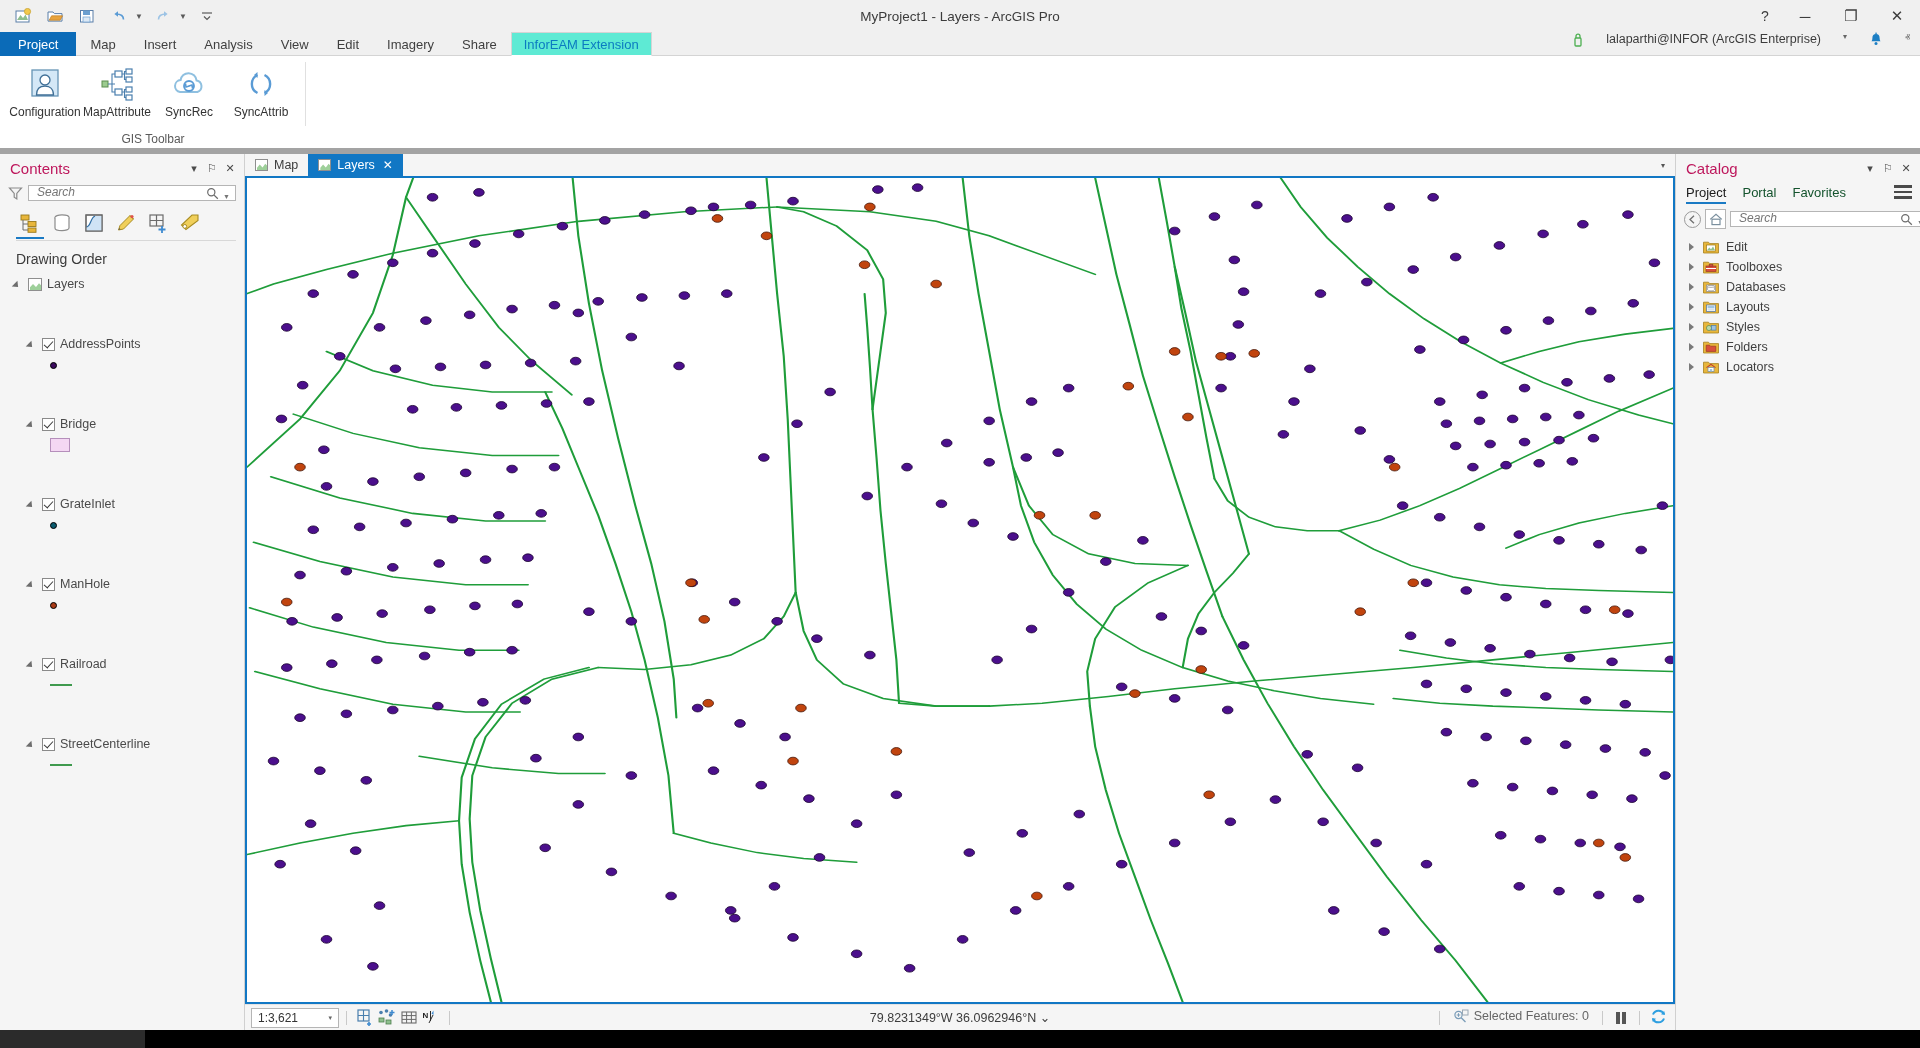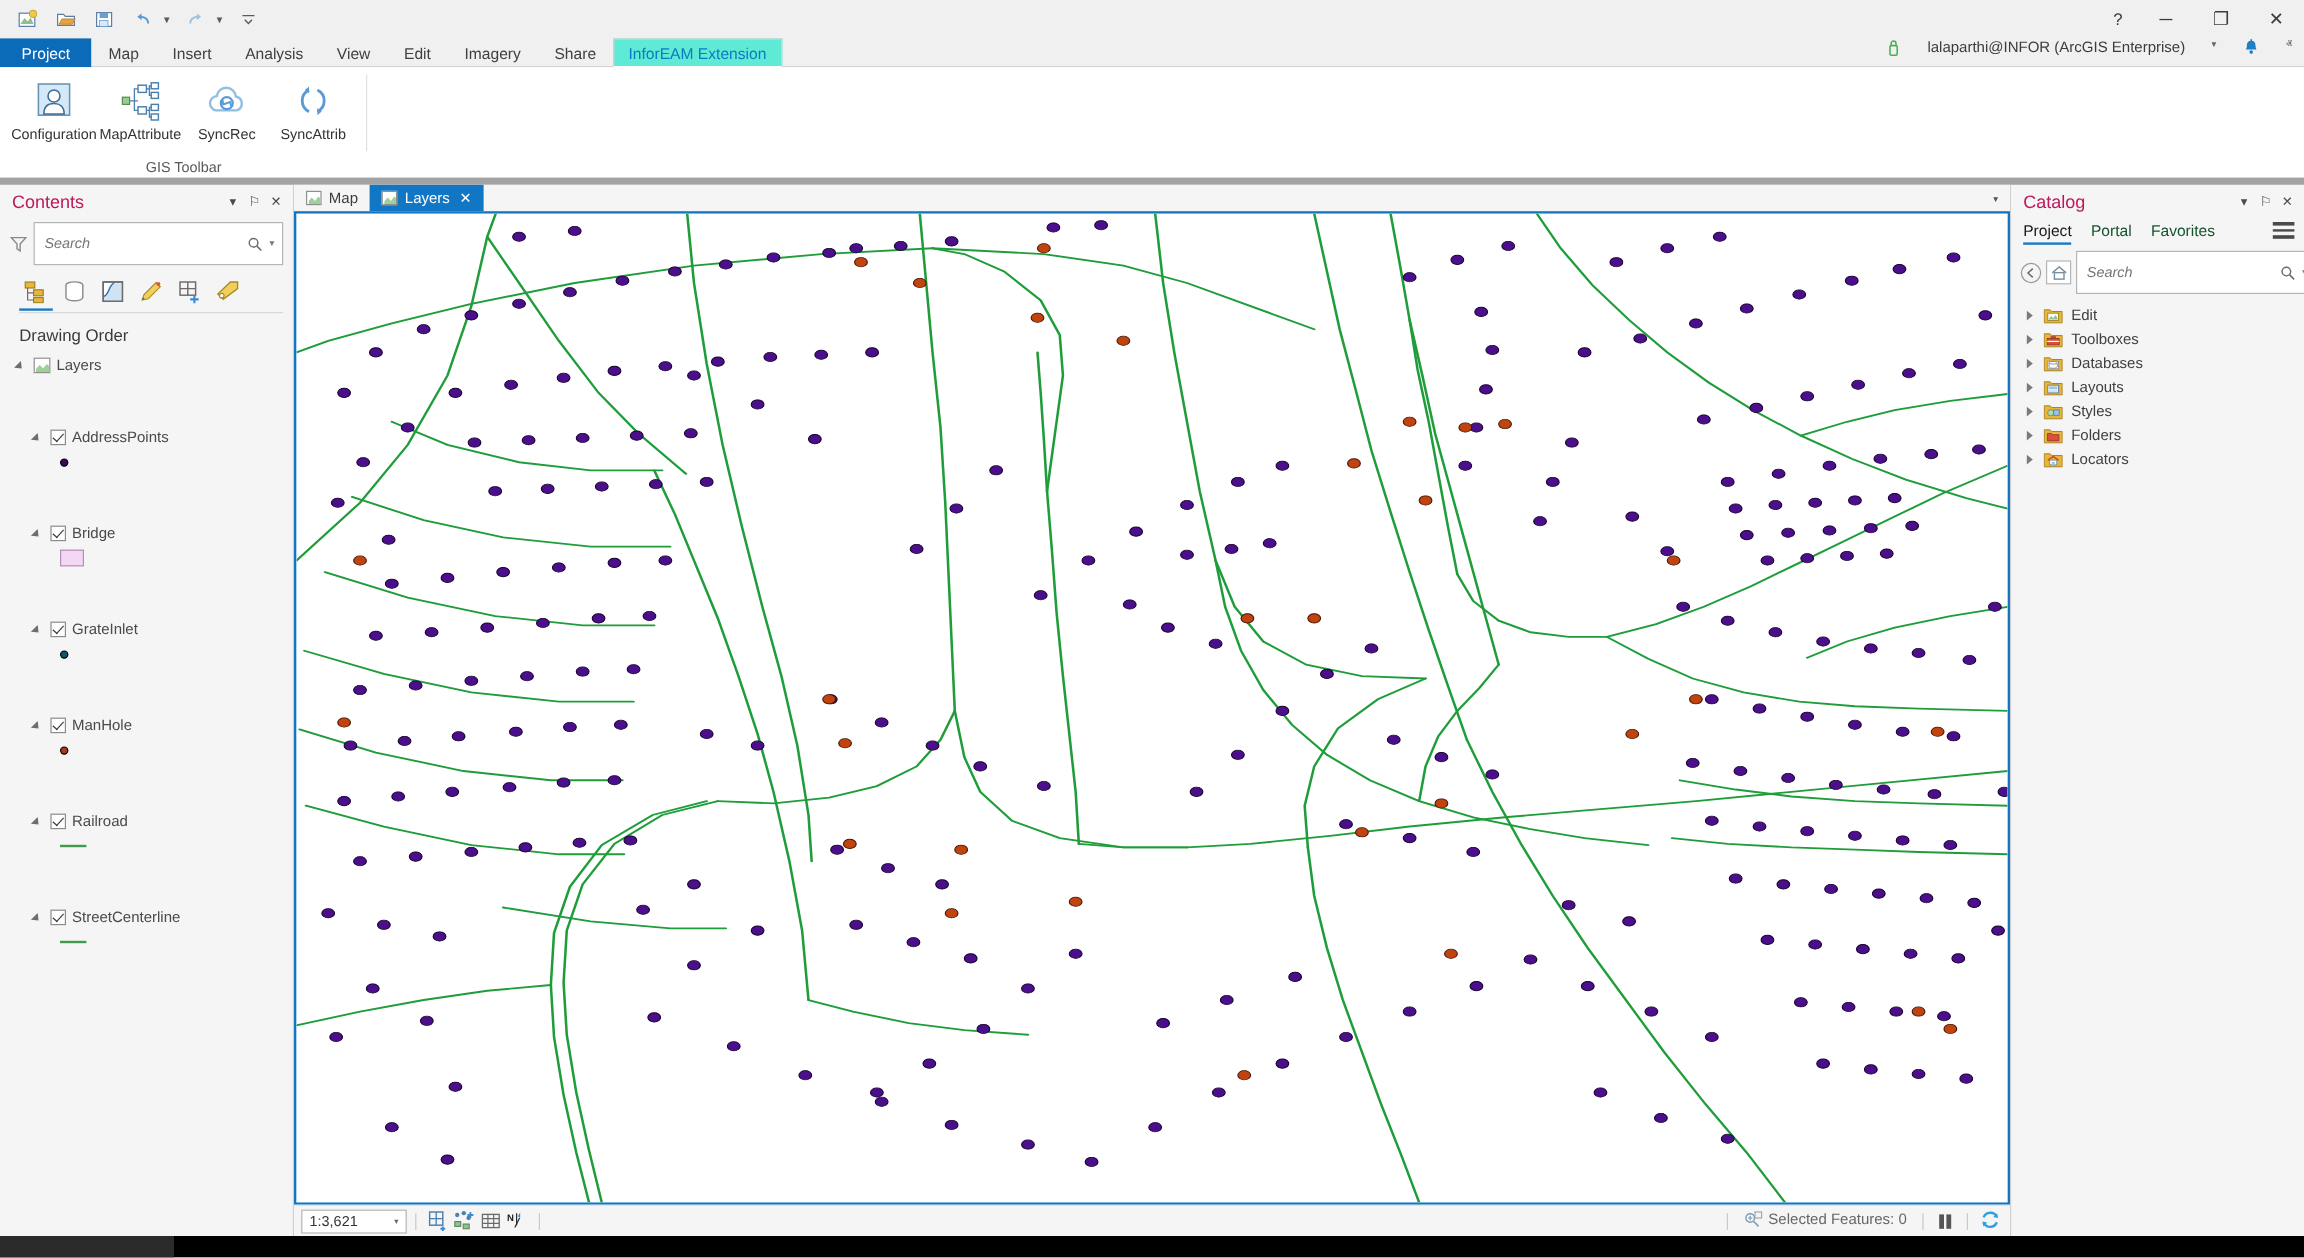--- a/index.html
+++ b/index.html
@@ -149,23 +149,23 @@
   .phb {
     width: 16px; height: 18px; display: flex; align-items: center; justify-content: center;
     cursor: pointer; font-size: 11px; color: #4b4b4b;
   }
   .search-row {
     display: flex; align-items: center; gap: 5px;
     padding: 3px 8px 5px 8px;
   }
   .filter-ico { width: 15px; height: 15px; flex: none; }
   .search-box {
-    flex: 1; height: 36px; background: #fff;
+    flex: 1; height: 16px; background: #fff;
     border: 1px solid #b5b5b5;
-    display: flex; align-items: center;
+    display: flex; align-items: flex-end;
     padding: 0 2px 0 6px;
   }
   .search-box input {
     flex: 1; border: none; outline: none;
     font-size: 12px; font-style: italic; color: #777;
     font-family: "Liberation Sans", sans-serif;
     background: transparent;
   }
   .search-mag { width: 16px; display: flex; align-items: center; justify-content: center; cursor: pointer; }
   .search-caret { font-size: 7px; color: #777; padding: 0 3px; cursor: pointer; }
@@ -434,20 +434,21 @@
       </div>
       <span class="qat-caret">▼</span>
       <div class="qat-btn">
         <svg width="12" height="12" viewBox="0 0 12 12">
           <path d="M1 3 H11" stroke="#5a5a5a" stroke-width="1.2"></path>
           <path d="M3 6.5 L6 9.5 L9 6.5" fill="none" stroke="#5a5a5a" stroke-width="1.2"></path>
         </svg>
       </div>
     </div>
 
+    <div class="app-title">MyProject1 - Layers - ArcGIS Pro</div>
 
     <div class="win-ctrls">
       <div class="help-btn">?</div>
       <div class="win-btn">─</div>
       <div class="win-btn">❐</div>
       <div class="win-btn close">✕</div>
     </div>
   </div>
 
   <div class="ribbon-tabs">
@@ -1081,20 +1082,24 @@
         <span class="st-btn">
           <svg width="18" height="17" viewBox="0 0 18 17">
             <text x="0.5" y="8.5" font-size="8" font-family="Liberation Sans, sans-serif" font-weight="bold" fill="#1c1c1c">N</text>
             <path d="M8.5 2 V12" stroke="#2b2b2b" stroke-width="1"></path>
             <path d="M11.5 1.5 L11.5 6 L9.5 4.5 Z" fill="#3e8ad0"></path>
             <path d="M11 6 L7 14" stroke="#2b2b2b" stroke-width="1"></path>
           </svg>
         </span>
         <span class="st-sep"></span>
 
+        <span class="coords">
+          <span>79.8231349°W 36.0962946°N</span>
+          <span class="cc">⌄</span>
+        </span>
 
         <span class="status-right">
           <span class="st-sep"></span>
           <span class="sel-feat">
             <span>
               <svg width="16" height="15" viewBox="0 0 16 15">
                 <circle cx="5.5" cy="6" r="3.6" fill="none" stroke="#7a9cb8" stroke-width="1.2"></circle>
                 <path d="M3.7 6 H7.3 M5.5 4.2 V7.8" stroke="#7a9cb8" stroke-width="1"></path>
                 <path d="M8.2 8.7 L12.5 13" stroke="#7a9cb8" stroke-width="1.3"></path>
                 <rect x="9.5" y="1" width="5.5" height="5" fill="none" stroke="#9aa8b4" stroke-width="1"></rect>

